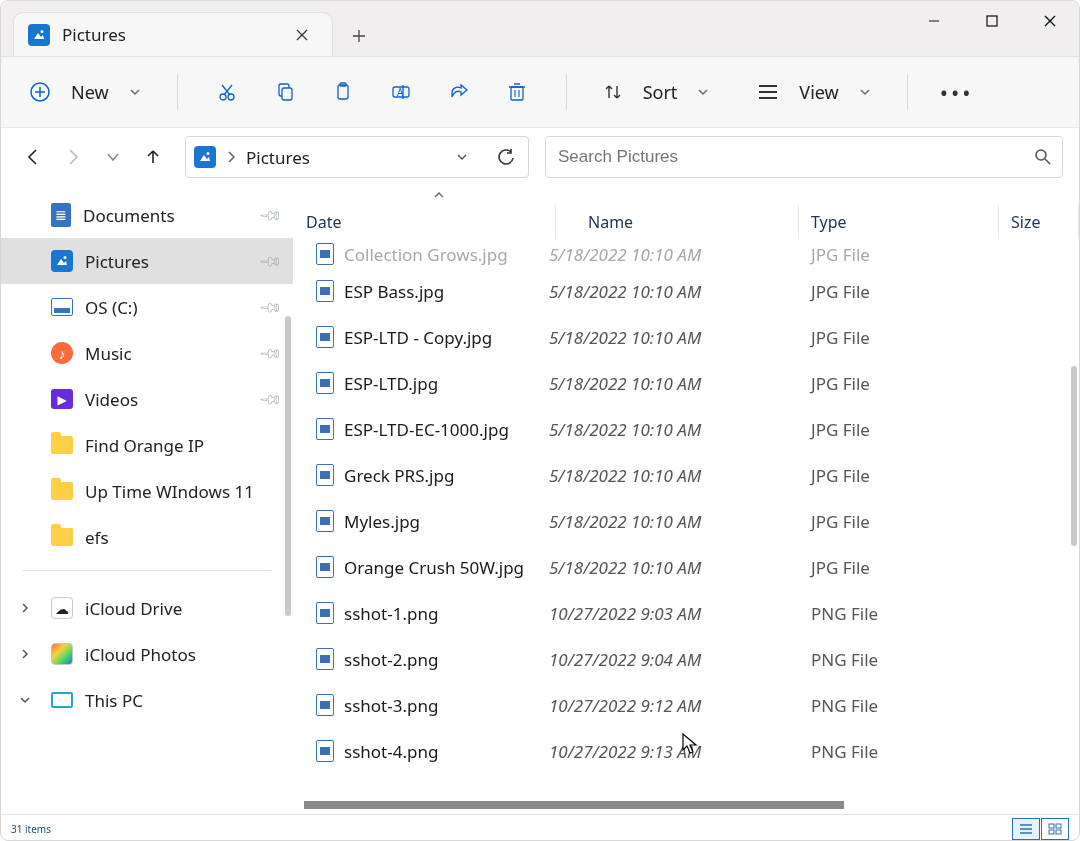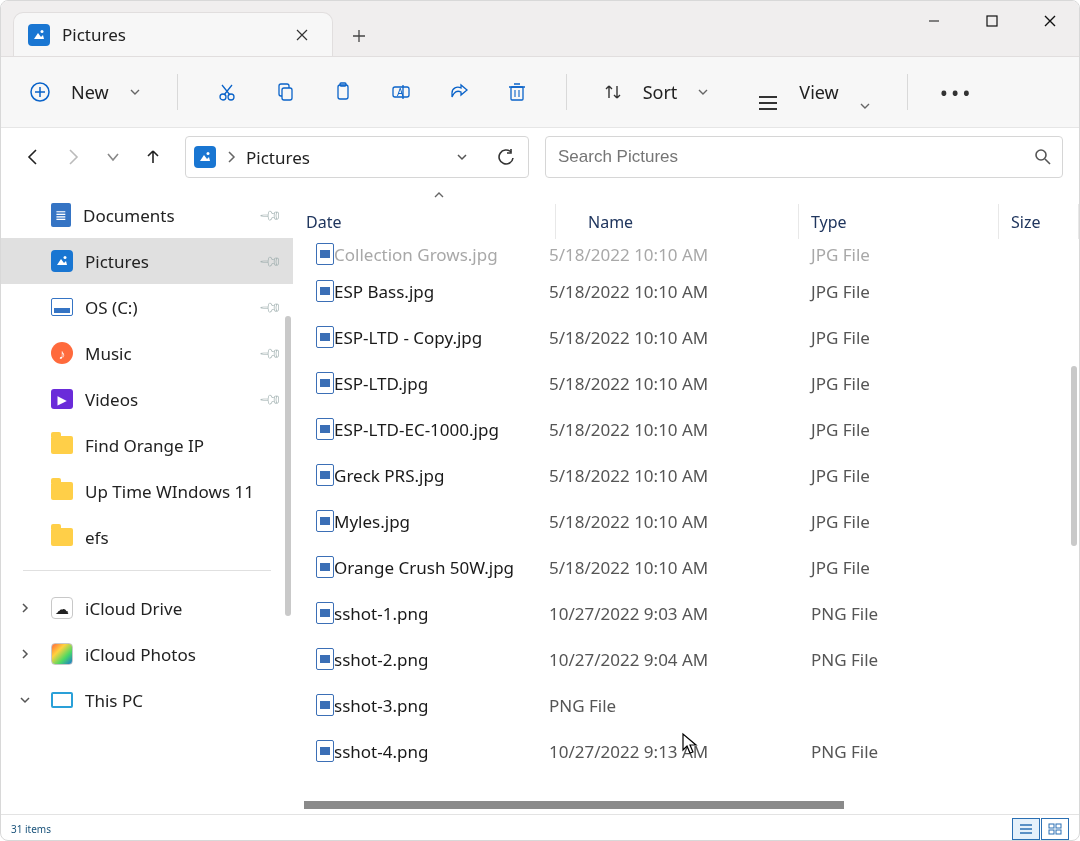--- a/index.html
+++ b/index.html
@@ -241,25 +241,25 @@
     position: relative;
   }
   .row {
     display: flex;
     align-items: center;
     height: 46px;
     font-size: 17px;
   }
   .row .cell { padding: 0 12px; }
   .row .cell-name {
-    width: 243px; display:flex; align-items:center; gap: 0;
+    width: 243px; display:flex; align-items:center; gap: 10px;
     padding-left: 22px;
     white-space: nowrap; overflow:hidden;
   }
-  .row .cell-date { width: 262px; color:#555; }
+  .row .cell-date { width: 262px; color:#555;font-style:italic; }
   .row .cell-type { width: 200px; color:#555; }
   .file-icon {
     width: 18px; height: 22px;
     border: 1px solid #3b6fb6;
     border-radius: 2px;
     position: relative;
     background: #fff;
     flex-shrink: 0;
   }
   .file-icon::after {
@@ -490,21 +490,21 @@
         <path d="M14 16 V4 M14 16 L11 13 M14 16 L17 13" stroke="#333" stroke-width="1.4" fill="none"></path>
       </svg>
     <span class="tbtn label">Sort</span>
     <span class="chev">
       <svg width="12" height="12" viewBox="0 0 12 12">
           <path d="M2 4 L6 8 L10 4" fill="none" stroke="#666" stroke-width="1.4"></path>
         </svg>
     </span>
   </div>
 
-  <div class="tbtn" style="margin-left:16px;align-items:flex-end;">
+  <div class="tbtn" style="margin-left:16px;">
     <svg width="22" height="18" viewBox="0 0 22 18">
         <line x1="2" y1="3" x2="20" y2="3" stroke="#333" stroke-width="2"></line>
         <line x1="2" y1="9" x2="20" y2="9" stroke="#333" stroke-width="2"></line>
         <line x1="2" y1="15" x2="20" y2="15" stroke="#333" stroke-width="2"></line>
       </svg>
     <span class="tbtn label">View</span>
     <span class="chev">
       <svg width="12" height="12" viewBox="0 0 12 12">
           <path d="M2 4 L6 8 L10 4" fill="none" stroke="#666" stroke-width="1.4"></path>
         </svg>
@@ -754,20 +754,21 @@
             <span>sshot-2.png</span>
           </div>
           <div class="cell cell-date">10/27/2022 9:04 AM</div>
           <div class="cell cell-type">PNG File</div>
         </div>
         <div class="row">
           <div class="cell cell-name">
             <span class="file-icon"></span>
             <span>sshot-3.png</span>
           </div>
+          <div class="cell cell-date">10/27/2022 9:12 AM</div>
           <div class="cell cell-type">PNG File</div>
         </div>
         <div class="row">
           <div class="cell cell-name">
             <span class="file-icon"></span>
             <span>sshot-4.png</span>
           </div>
           <div class="cell cell-date">10/27/2022 9:13 AM</div>
           <div class="cell cell-type">PNG File</div>
         </div>

